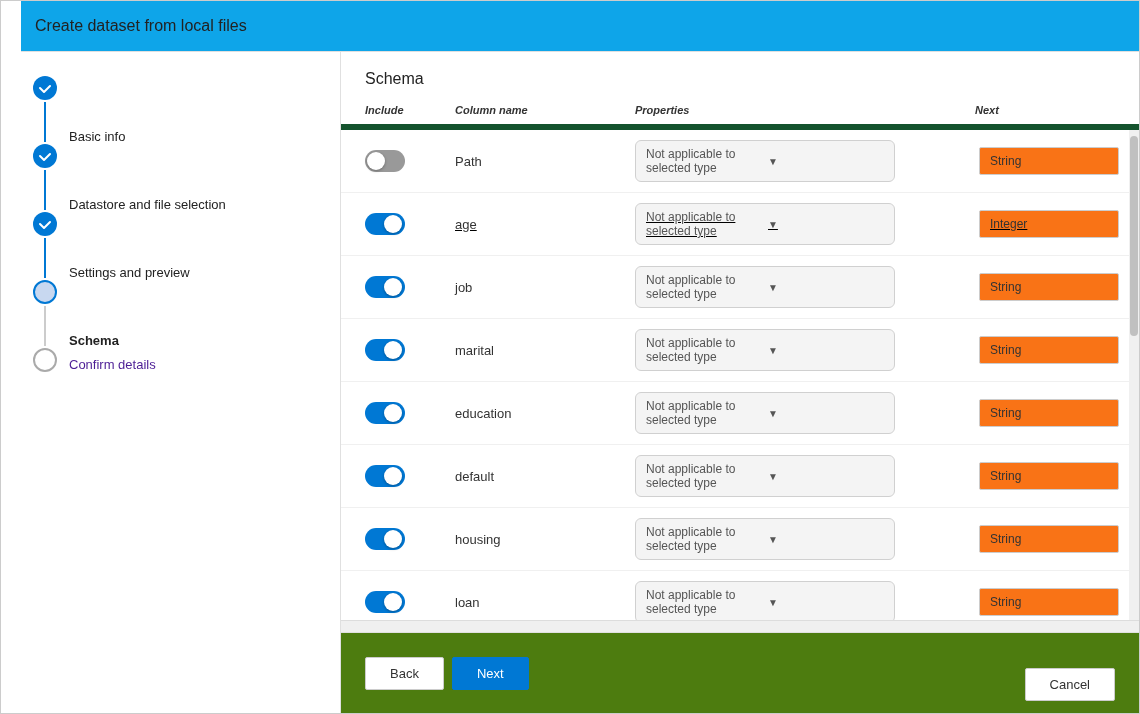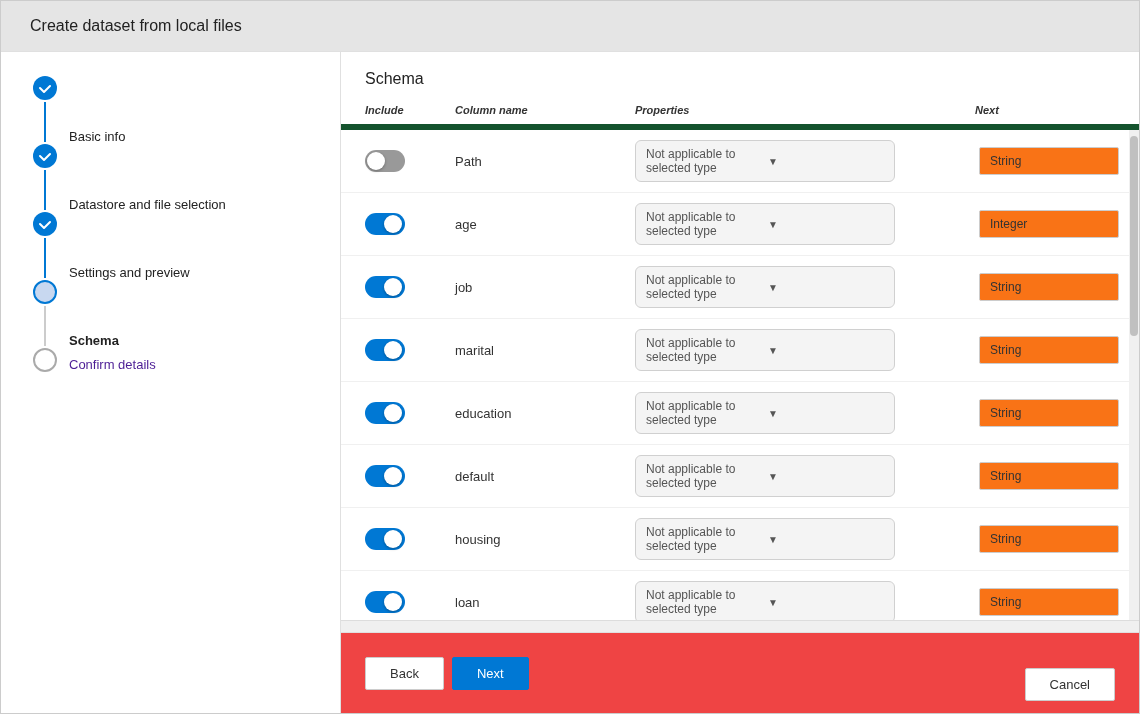--- a/index.html
+++ b/index.html
@@ -15,26 +15,27 @@
     .window {
       width: 1140px;
       height: 714px;
       background: #fff;
       border: 1px solid #ccc;
       box-shadow: 0 2px 8px rgba(0,0,0,0.15);
       display: flex;
       flex-direction: column;
     }
     .title-bar {
-      padding: 16px 29px;
+      padding: 16px 14px;
       border-bottom: 1px solid #e0e0e0;
       font-size: 16px;
       font-weight: 400;
       color: #222;
-      background: #e5e5e5;
+      background: #0ea5e9;
+      margin-left: 20px;
     }
     .content-area {
       display: flex;
       flex: 1;
       overflow: hidden;
     }
     .sidebar {
       width: 340px;
       padding: 24px 32px;
       display: flex;
@@ -202,21 +203,21 @@
     .scrollbar-h {
       height: 12px;
       background: #f0f0f0;
       border-top: 1px solid #ddd;
     }
     .footer {
       display: flex;
       align-items: center;
       padding: 12px 24px;
       border-top: 1px solid #e0e0e0;
-      background: #ef4444;
+      background: #4d7c0f;
     }
     .footer-left {
       display: flex;
       gap: 8px;
     }
     .footer-right {
       margin-left: auto;
       margin-top: 23px;
     }
     .btn {
@@ -336,21 +337,21 @@
             <div>
               <div class="properties-select">
                 <span>Not applicable to selected type</span>
                 <span class="chevron">▼</span>
               </div>
             </div>
             <div>
               <div class="type-box">String</div>
             </div>
           </div>
-          <div class="table-row" style="padding-right: 20px;">
+          <div class="table-row" style="padding-right: 20px; text-decoration: underline;">
             <div>
               <div class="toggle on">
                 <div class="toggle-thumb"></div>
               </div>
             </div>
             <div class="col-name">age</div>
             <div>
               <div class="properties-select">
                 <span>Not applicable to selected type</span>
                 <span class="chevron">▼</span>

